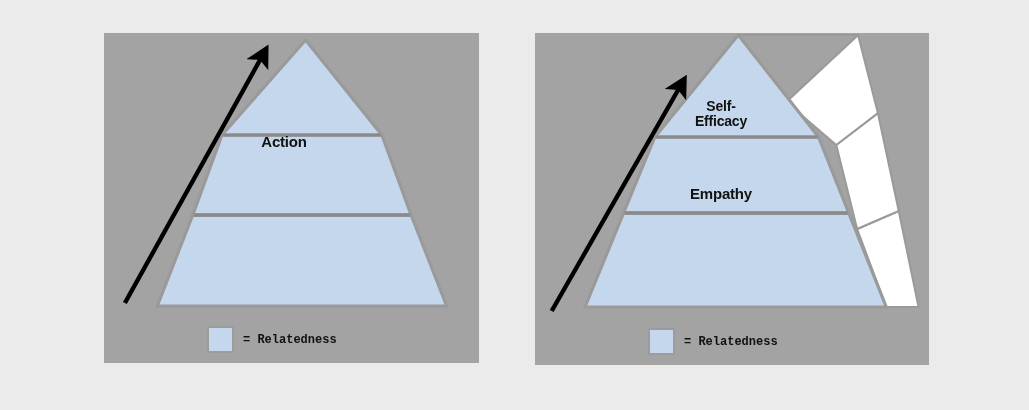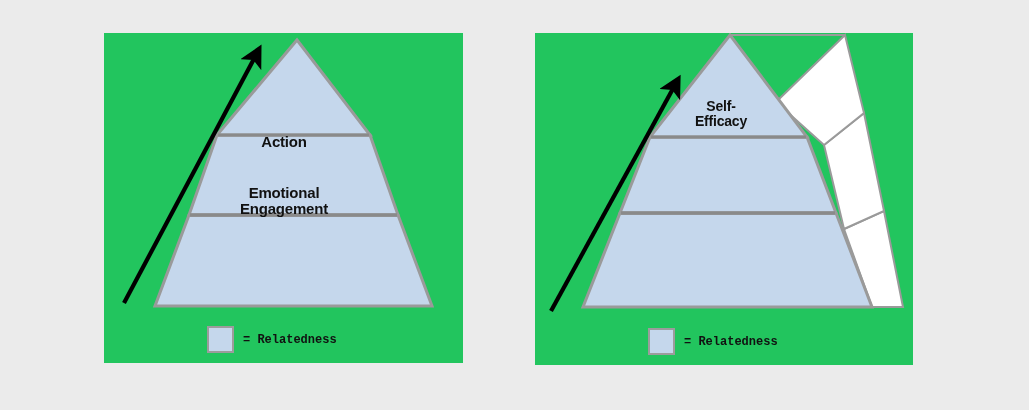--- a/index.html
+++ b/index.html
@@ -12,22 +12,23 @@
     height: 410px;
     background: #ebebeb;
     font-family: "Liberation Sans", sans-serif;
     overflow: hidden;
     position: relative;
   }
 
   
   .panel {
     position: absolute;
-    background: #22c55e;
+    background: #a3a3a3;
     overflow: visible;
+    padding-left: 16px;
   }
   #panel-left {
     left: 104px;
     top: 33px;
     width: 359px;
     height: 330px;
   }
   #panel-right {
     left: 535px;
     top: 33px;
@@ -118,22 +119,20 @@
         <marker id="arrowheadL" markerWidth="5.6" markerHeight="5.6" refX="2.6" refY="2.8" orient="auto" markerUnits="strokeWidth">
           <path d="M0,0 L5.4,2.8 L0,5.6 L1.25,2.8 z" fill="#000000"></path>
         </marker>
       </defs>
       <line x1="20" y1="270" x2="152" y2="22" stroke="#000000" stroke-width="4.2" marker-end="url(#arrowheadL)"></line>
     </svg>
   </div>
 
   <div class="tier-label" id="lbl-action">Action</div>
 
-  <div class="tier-label" id="lbl-emotional">Emotional
-Engagement</div>
 
 
   <div class="legend" id="legend-left">
     <div class="legend-swatch"></div>
     <div class="legend-text">= Relatedness</div>
   </div>
 </div>
 
 <div class="panel" id="panel-right">
 
@@ -162,19 +161,20 @@
           <path d="M0,0 L5.4,2.8 L0,5.6 L1.25,2.8 z" fill="#000000"></path>
         </marker>
       </defs>
       <line x1="16" y1="278" x2="140" y2="52" stroke="#000000" stroke-width="4.2" marker-end="url(#arrowheadR)"></line>
     </svg>
   </div>
 
   <div class="tier-label" id="lbl-selfefficacy">Self-
 Efficacy</div>
 
+  <div class="tier-label" id="lbl-empathy">Empathy</div>
 
 
   <div class="legend" id="legend-right">
     <div class="legend-swatch"></div>
     <div class="legend-text">= Relatedness</div>
   </div>
 </div>
 
 </body></html>

